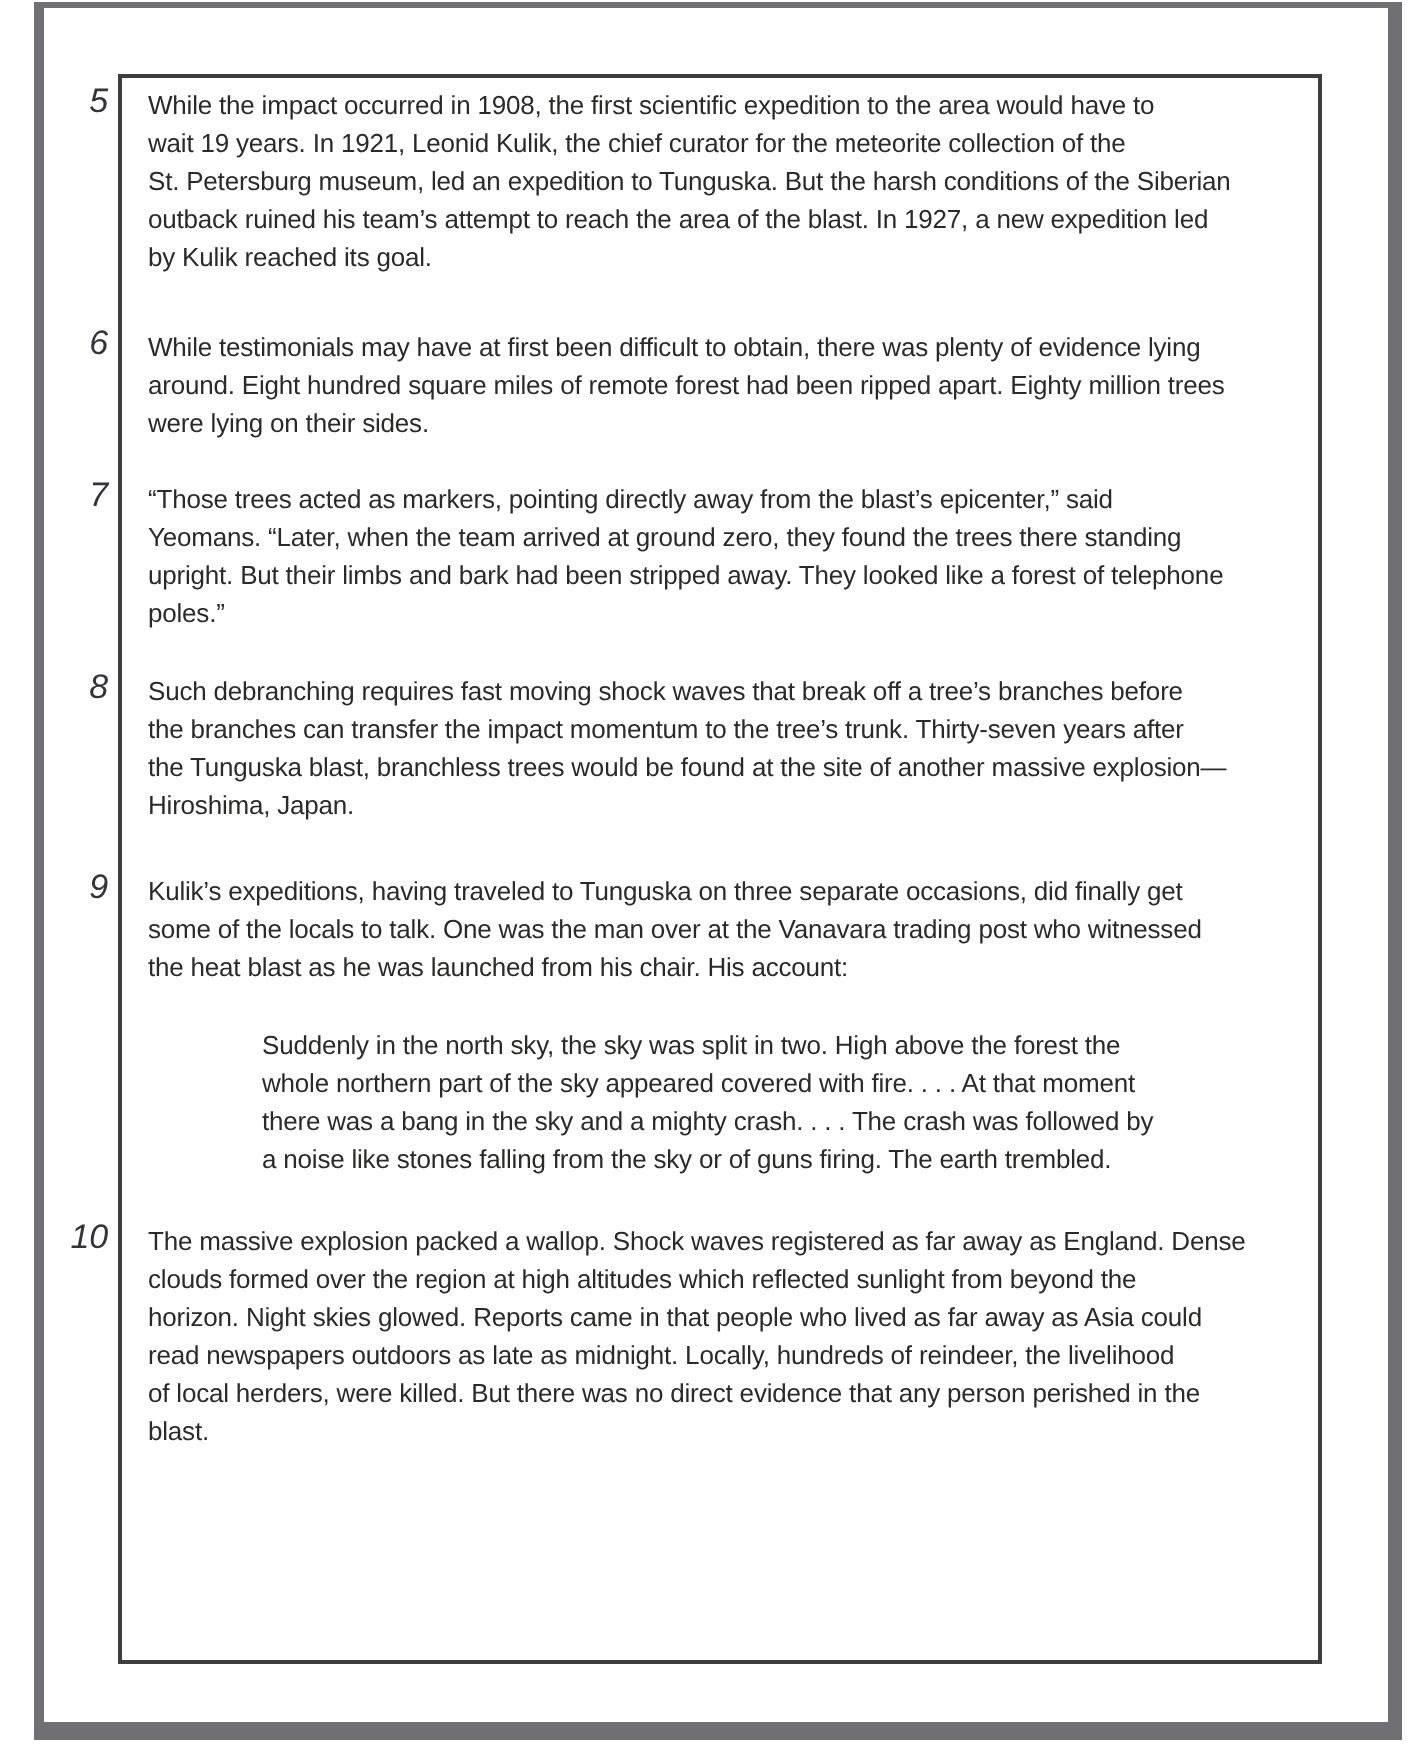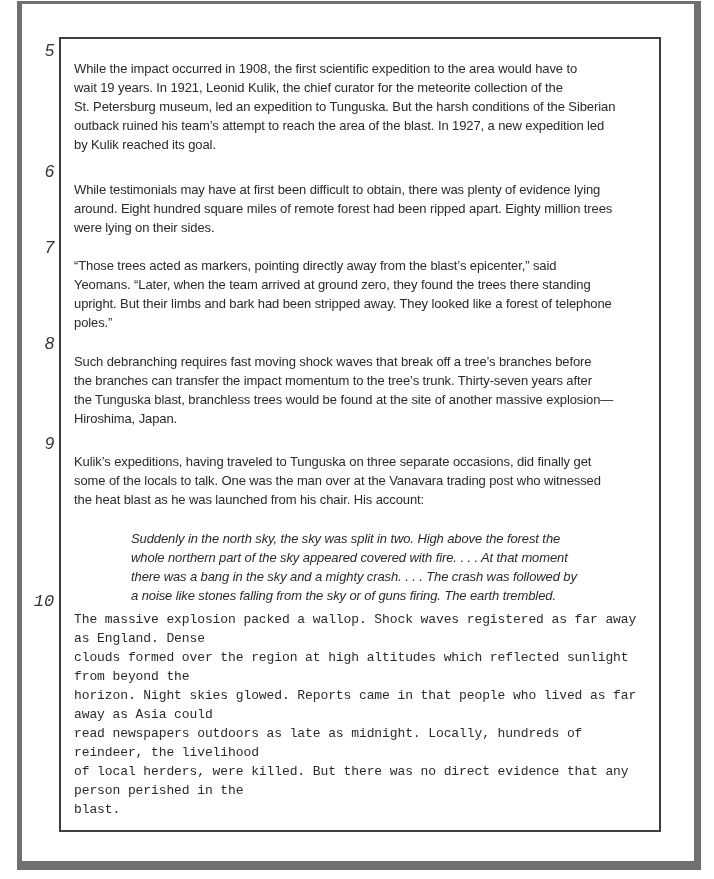--- a/index.html
+++ b/index.html
@@ -42,39 +42,38 @@
     position:absolute;
     left:74px;
     width:578px;
     color:var(--text);
     font-size:13px;
     line-height:19px;
     letter-spacing:-0.1px;
   }
   .plines{
     white-space:pre-line;
-    margin-top:16px;
   }
   .pnum{
     position:absolute;
     left:-56px;top:-2px;
     width:36px;
     text-align:right;
     font-style:italic;
     font-size:17px;
     line-height:19px;
     color:var(--number);
   }
   .p-5{top:43px;}
   .p-6{top:164px;}
   .p-7{top:240px;}
   .p-8{top:336px;}
   .p-9{top:436px;}
-  .p-quote{top:513px;left:131px;width:505px;font-style:italic;}
-  .p-10{top:594px;font-family:Liberation Mono, monospace;}
+  .p-quote{top:513px;left:131px;width:505px;}
+  .p-10{top:611px;}
 </style>
 </head>
 <body>
 
 <div class="canvas">
 
   <div class="page-frame"></div>
 
   <div class="textbox"></div>
 

